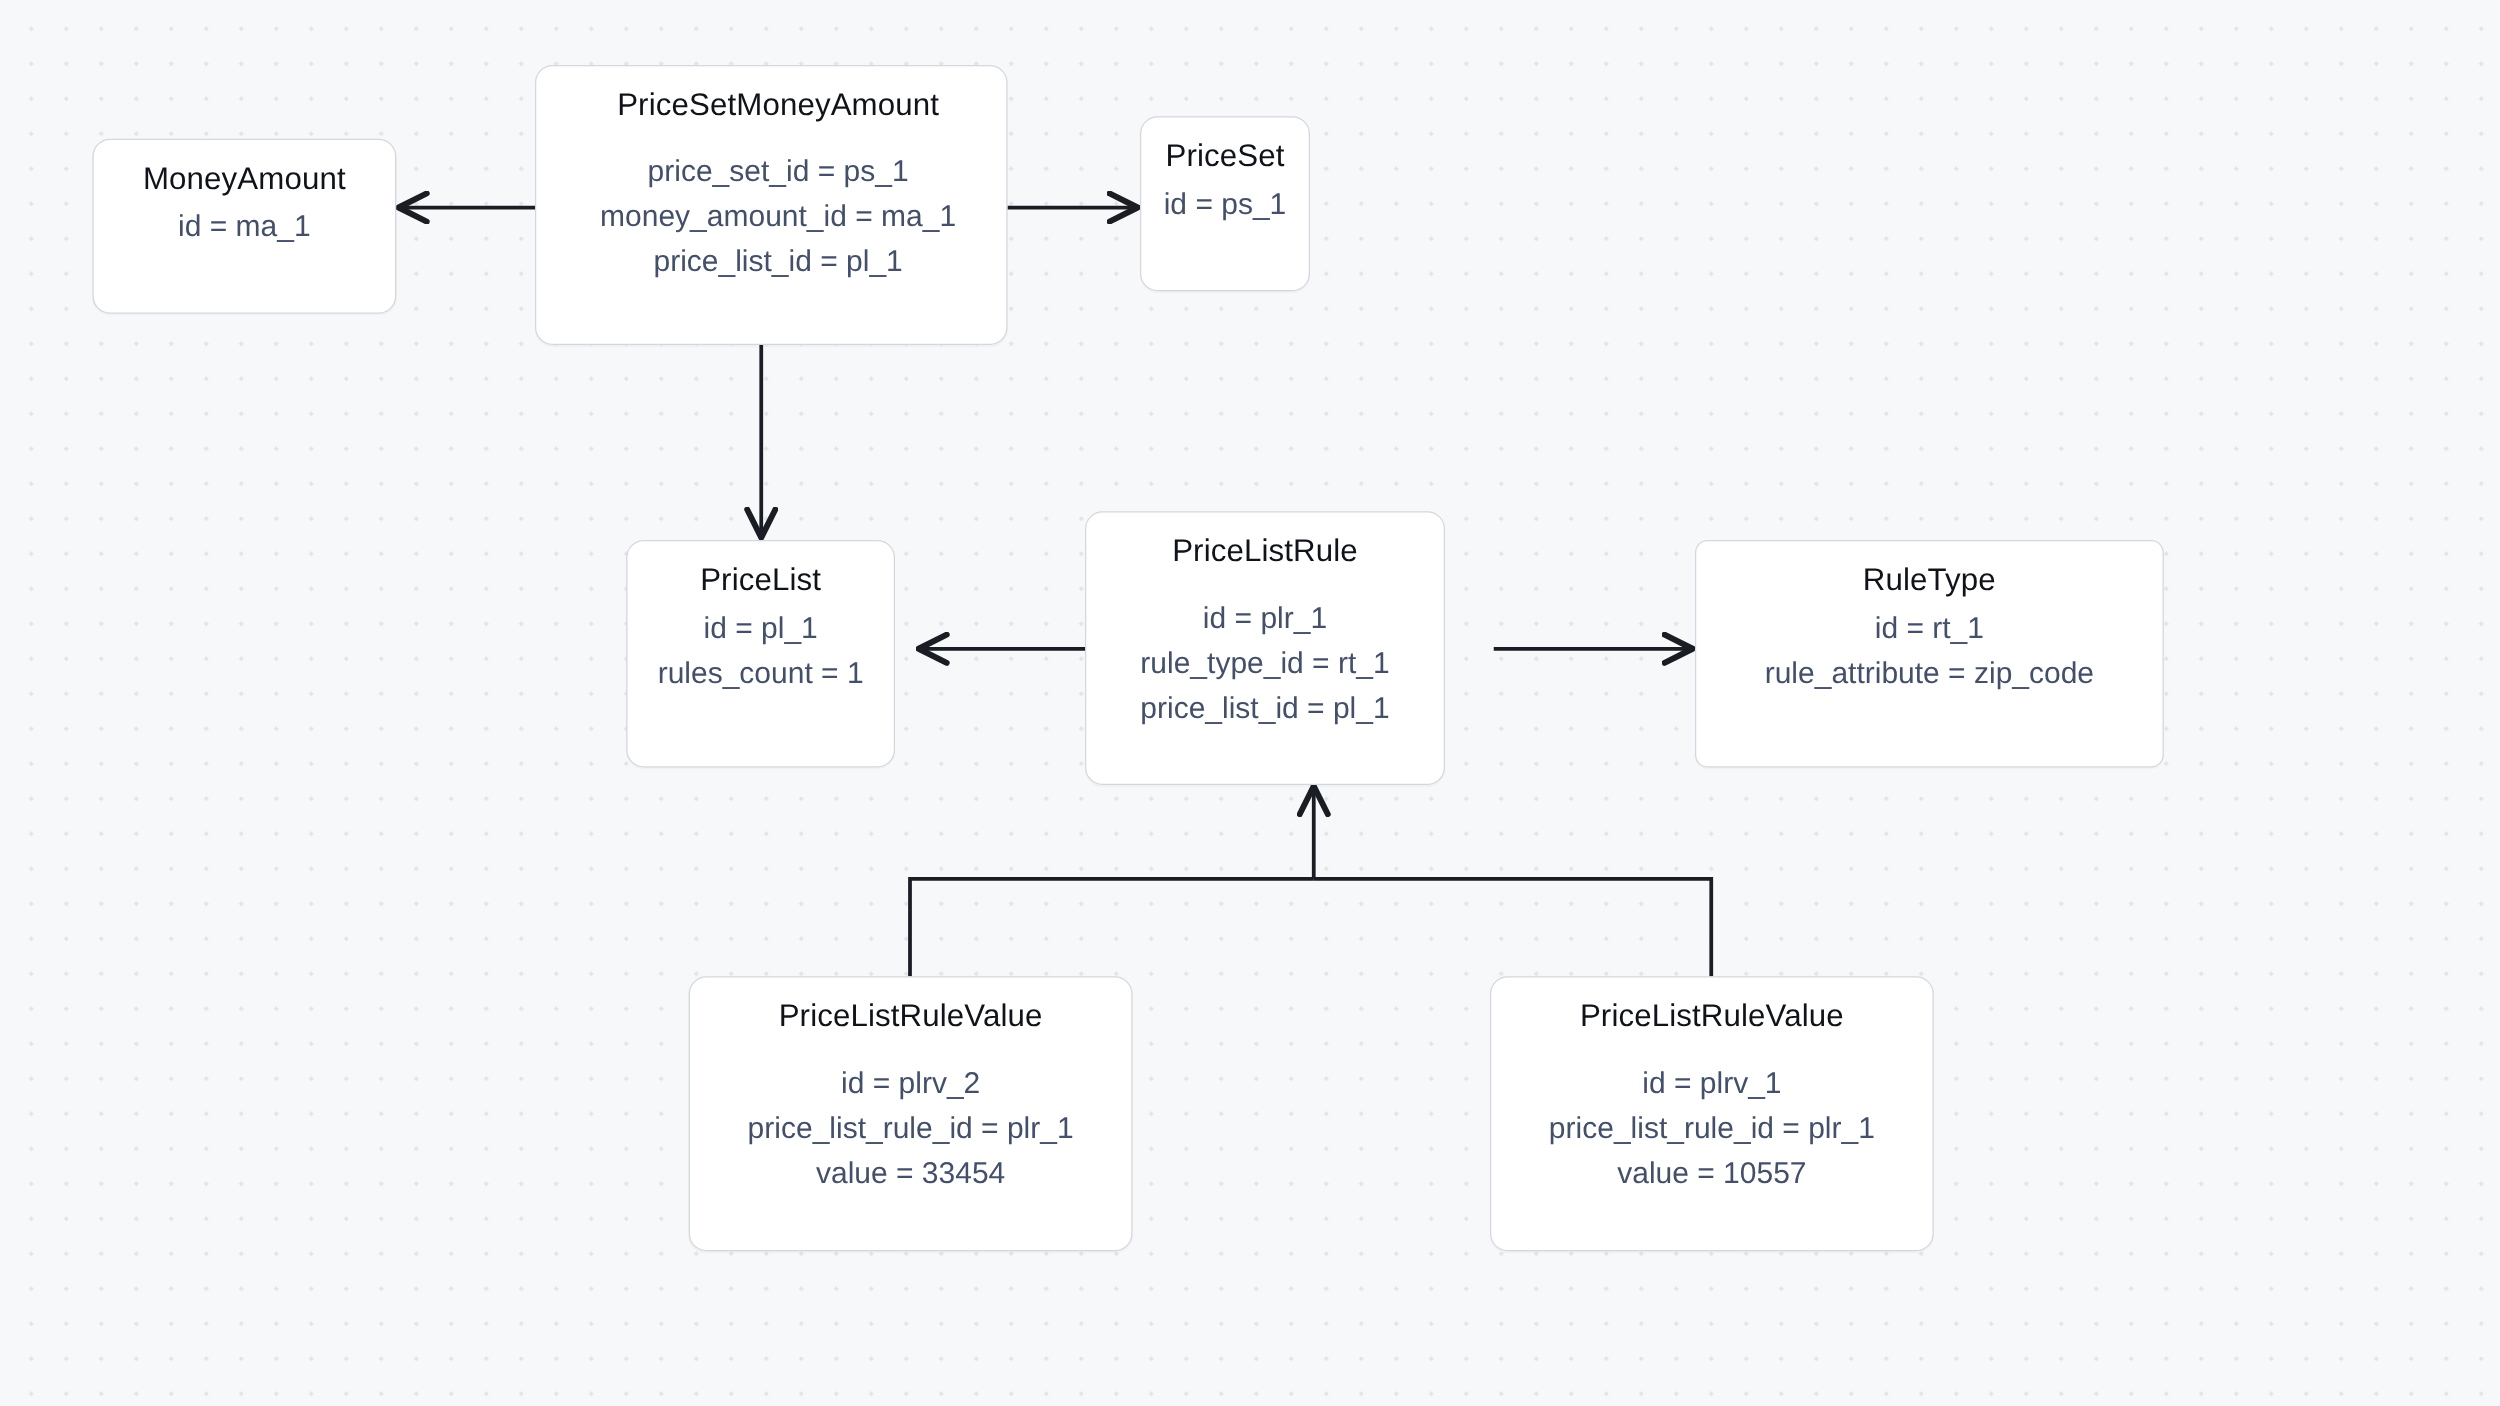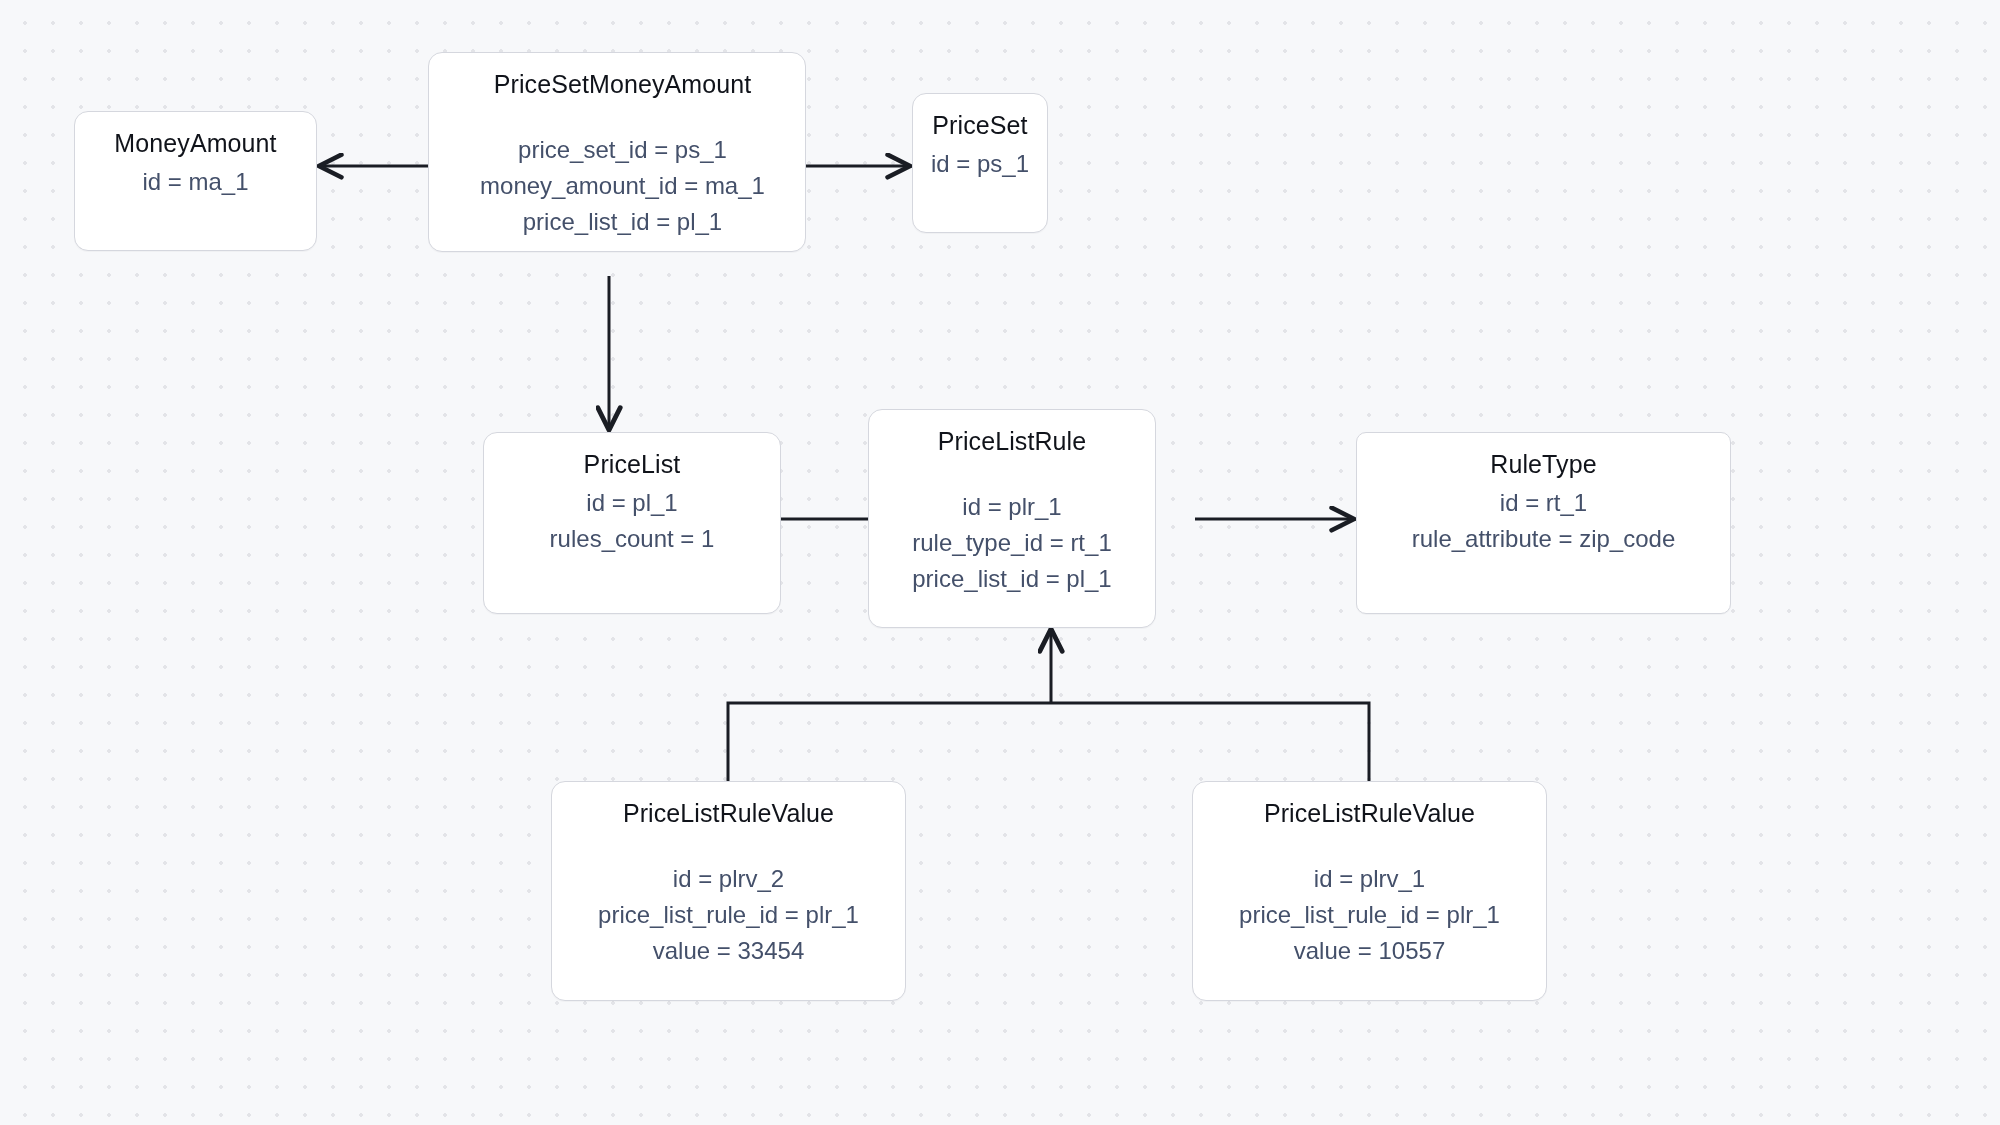--- a/index.html
+++ b/index.html
@@ -46,21 +46,21 @@
   .node-title {
     font-size: 25px;
     line-height: 1.15;
     color: #10131a;
     font-weight: 400;
     text-align: center;
     letter-spacing: 0.1px;
     white-space: nowrap;
   }
   .node-attrs {
-    margin-top: 34px;
+    margin-top: 22px;
     display: flex;
     flex-direction: column;
     align-items: center;
     gap: 3px;
   }
   .attr {
     font-size: 24px;
     line-height: 1.38;
     color: #44506a;
     text-align: center;
@@ -97,37 +97,37 @@
     <path d="M 1051 703 L 1051 630" fill="none" stroke="#1a1d24" stroke-width="3" marker-end="url(#arrow)"></path>
   </svg>
 
   <div class="node compact" style="left:74px; top:111px; width:243px; height:140px;">
     <div class="node-title">MoneyAmount</div>
     <div class="node-attrs">
       <div class="attr">id = ma_1</div>
     </div>
   </div>
 
-  <div class="node" style="left:428px; top:52px; width:378px; height:200px;padding-left:11px;">
+  <div class="node" style="left:428px; top:52px; width:378px; height:224px;padding-left:11px;">
     <div class="node-title">PriceSetMoneyAmount</div>
     <div class="node-attrs">
       <div class="attr">price_set_id = ps_1</div>
       <div class="attr">money_amount_id = ma_1</div>
       <div class="attr">price_list_id = pl_1</div>
     </div>
   </div>
 
   <div class="node compact" style="left:912px; top:93px; width:136px; height:140px;">
     <div class="node-title">PriceSet</div>
     <div class="node-attrs">
       <div class="attr">id = ps_1</div>
     </div>
   </div>
 
-  <div class="node compact" style="left:483px; top:432px; width:298px; height:182px;">
+  <div class="node compact" style="left:501px; top:432px; width:215px; height:182px;">
     <div class="node-title">PriceList</div>
     <div class="node-attrs">
       <div class="attr">id = pl_1</div>
       <div class="attr">rules_count = 1</div>
     </div>
   </div>
 
   <div class="node" style="left:868px; top:409px; width:288px; height:219px;">
     <div class="node-title">PriceListRule</div>
     <div class="node-attrs">

